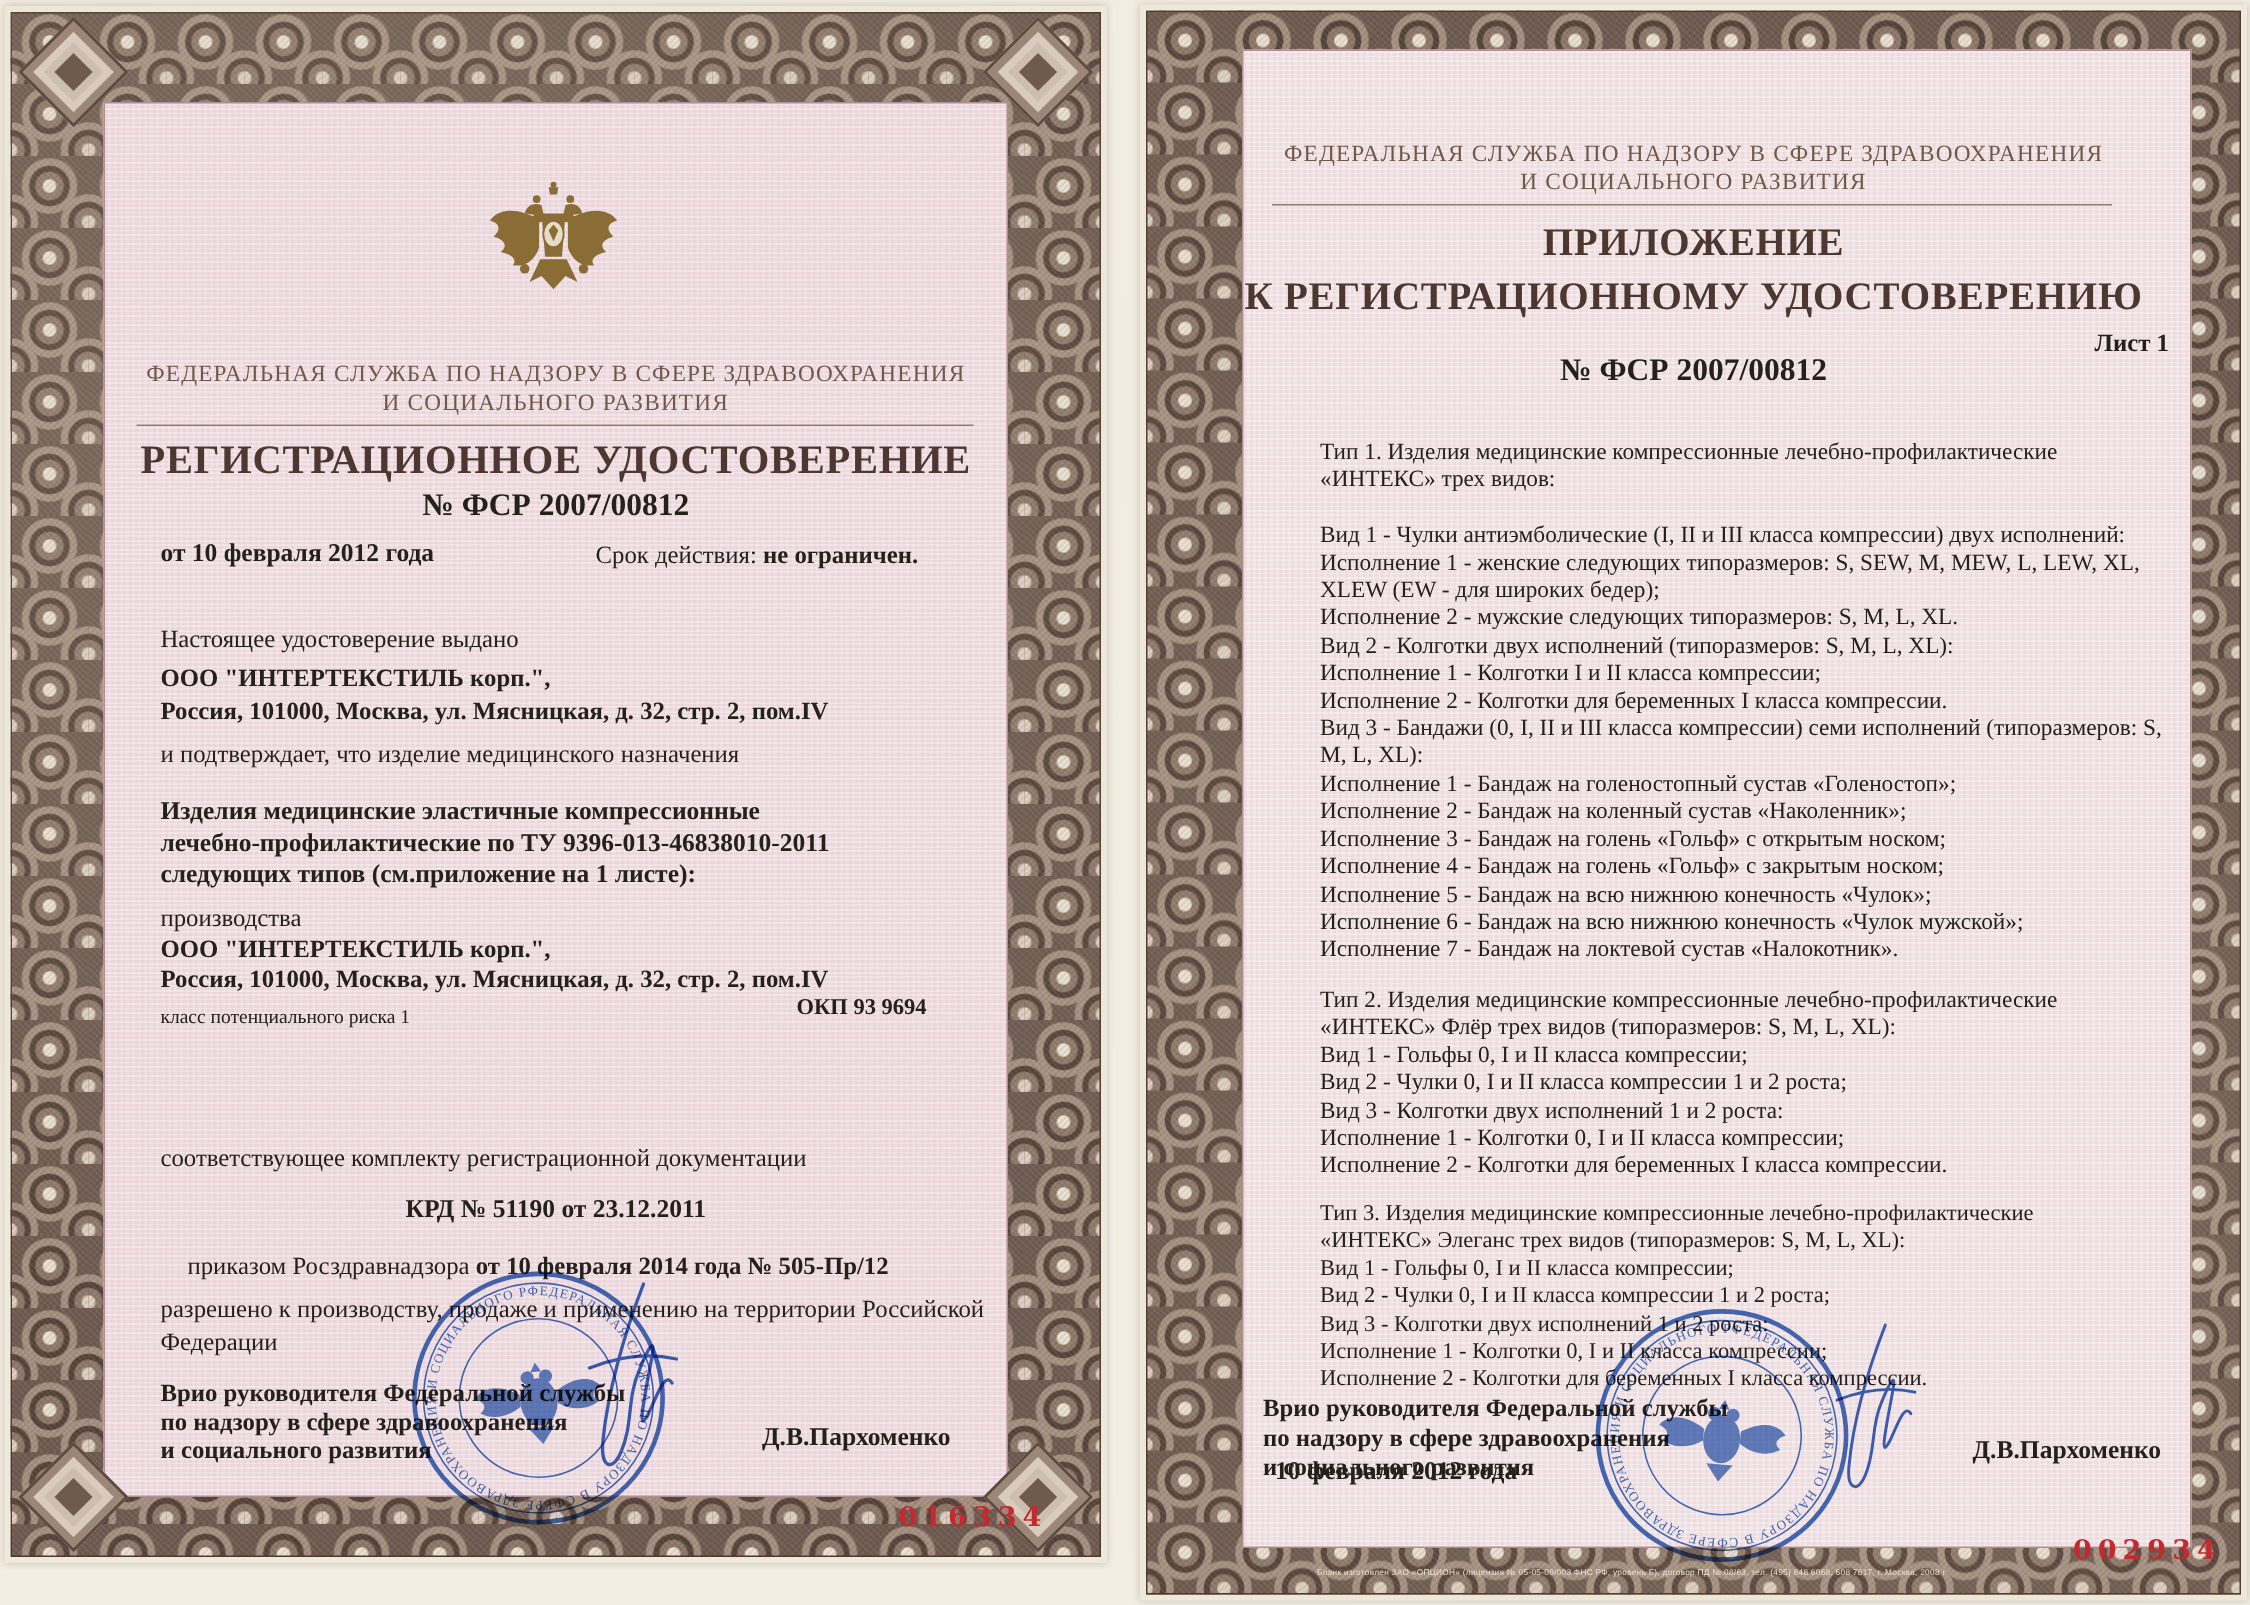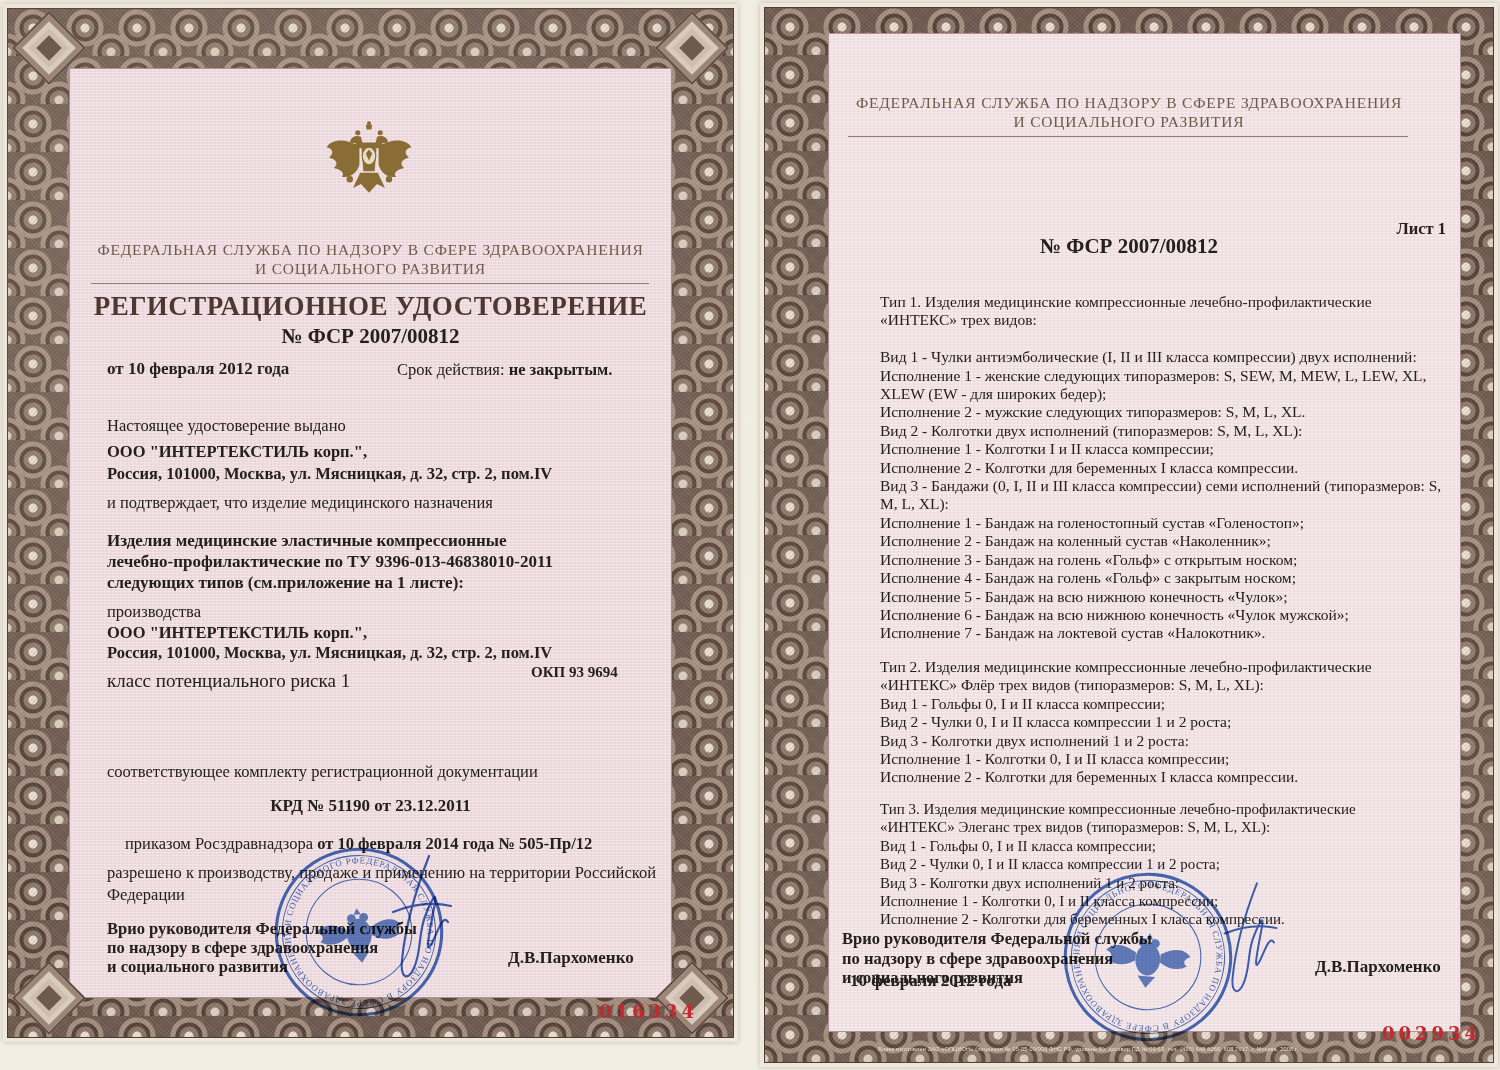--- a/index.html
+++ b/index.html
@@ -91,35 +91,35 @@
       </svg>
     </div>
 
     <div class="t center agency brown" style="top:236px;">ФЕДЕРАЛЬНАЯ СЛУЖБА ПО НАДЗОРУ В СФЕРЕ ЗДРАВООХРАНЕНИЯ
 И СОЦИАЛЬНОГО РАЗВИТИЯ</div>
     <div class="rule" style="top:279px;left:88px;width:558px;"></div>
     <div class="t center heading" style="top:286px;font-size:27px;">РЕГИСТРАЦИОННОЕ УДОСТОВЕРЕНИЕ</div>
     <div class="t center b" style="top:320px;font-size:21px;">№ ФСР 2007/00812</div>
 
     <div class="t b" style="top:355px;left:104px;font-size:17px;">от 10 февраля 2012 года</div>
-    <div class="t" style="top:356px;left:394px;font-size:16.5px;"><span>Срок действия: </span><span class="b">не закрытым.</span></div>
+    <div class="t" style="top:356px;left:394px;font-size:16.5px;"><span>Срок действия: </span><span class="b">не ограничен.</span></div>
 
     <div class="t" style="top:412px;left:104px;font-size:16.5px;">Настоящее удостоверение выдано</div>
     <div class="t b pre" style="top:437px;left:104px;font-size:16.5px;line-height:22px;">ООО "ИНТЕРТЕКСТИЛЬ корп.",
 Россия, 101000, Москва, ул. Мясницкая, д. 32, стр. 2, пом.IV</div>
     <div class="t" style="top:489px;left:104px;font-size:16.5px;">и подтверждает, что изделие медицинского назначения</div>
     <div class="t b pre" style="top:526px;left:104px;font-size:17px;line-height:21px;">Изделия медицинские эластичные компрессионные
 лечебно-профилактические по ТУ 9396-013-46838010-2011
 следующих типов (см.приложение на 1 листе):</div>
 
     <div class="t" style="top:598px;left:104px;font-size:16.5px;">производства</div>
     <div class="t b pre" style="top:619px;left:104px;font-size:16.5px;line-height:20px;">ООО "ИНТЕРТЕКСТИЛЬ корп.",
 Россия, 101000, Москва, ул. Мясницкая, д. 32, стр. 2, пом.IV</div>
 
-    <div class="t" style="top:666px;left:104px;font-size:19px;">класс потенциального риска 1</div>
+    <div class="t" style="top:666px;left:104px;font-size:13px;">класс потенциального риска 1</div>
     <div class="t b" style="top:659px;left:528px;font-size:15px;">ОКП 93 9694</div>
 
     <div class="t" style="top:758px;left:104px;font-size:16.5px;">соответствующее комплекту регистрационной документации</div>
     <div class="t center b" style="top:792px;font-size:17px;">КРД № 51190 от 23.12.2011</div>
     <div class="t" style="top:830px;left:122px;font-size:16.5px;"><span>приказом Росздравнадзора </span><span class="b">от 10 февраля 2014 года № 505-Пр/12</span></div>
     <div class="t pre" style="top:858px;left:104px;font-size:16.5px;line-height:22px;">разрешено к производству, продаже и применению на территории Российской
 Федерации</div>
 
     <div class="t b pre" style="top:915px;left:104px;font-size:16.5px;line-height:19px;">Врио руководителя Федеральной службы
 по надзору в сфере здравоохранения
@@ -160,20 +160,22 @@
     </div>
   </div>
 
   <div class="cert" style="left:760px;top:3px;width:738px;height:1064px;">
     <div class="band"></div>
     <div class="panel light" style="left:68px;right:37px;top:30px;bottom:35px;"></div>
 
     <div class="t center agency brown" style="top:90px;">ФЕДЕРАЛЬНАЯ СЛУЖБА ПО НАДЗОРУ В СФЕРЕ ЗДРАВООХРАНЕНИЯ
 И СОЦИАЛЬНОГО РАЗВИТИЯ</div>
     <div class="rule" style="top:133px;left:88px;width:560px;"></div>
+    <div class="t center heading" style="top:141px;font-size:26px;line-height:36px;white-space:pre-line;">ПРИЛОЖЕНИЕ
+К РЕГИСТРАЦИОННОМУ УДОСТОВЕРЕНИЮ</div>
     <div class="t b" style="top:216px;left:600px;width:86px;text-align:right;font-size:16.5px;">Лист 1</div>
     <div class="t center b" style="top:231px;font-size:21px;">№ ФСР 2007/00812</div>
 
     <div class="t pre" style="top:290px;left:120px;font-size:15.5px;line-height:18.4px;">Тип 1. Изделия медицинские компрессионные лечебно-профилактические
 «ИНТЕКС» трех видов:
 
 Вид 1 - Чулки антиэмболические (I, II и III класса компрессии) двух исполнений:
 Исполнение 1 - женские следующих типоразмеров: S, SEW, M, MEW, L, LEW, XL,
 XLEW (EW - для широких бедер);
 Исполнение 2 - мужские следующих типоразмеров: S, M, L, XL.

